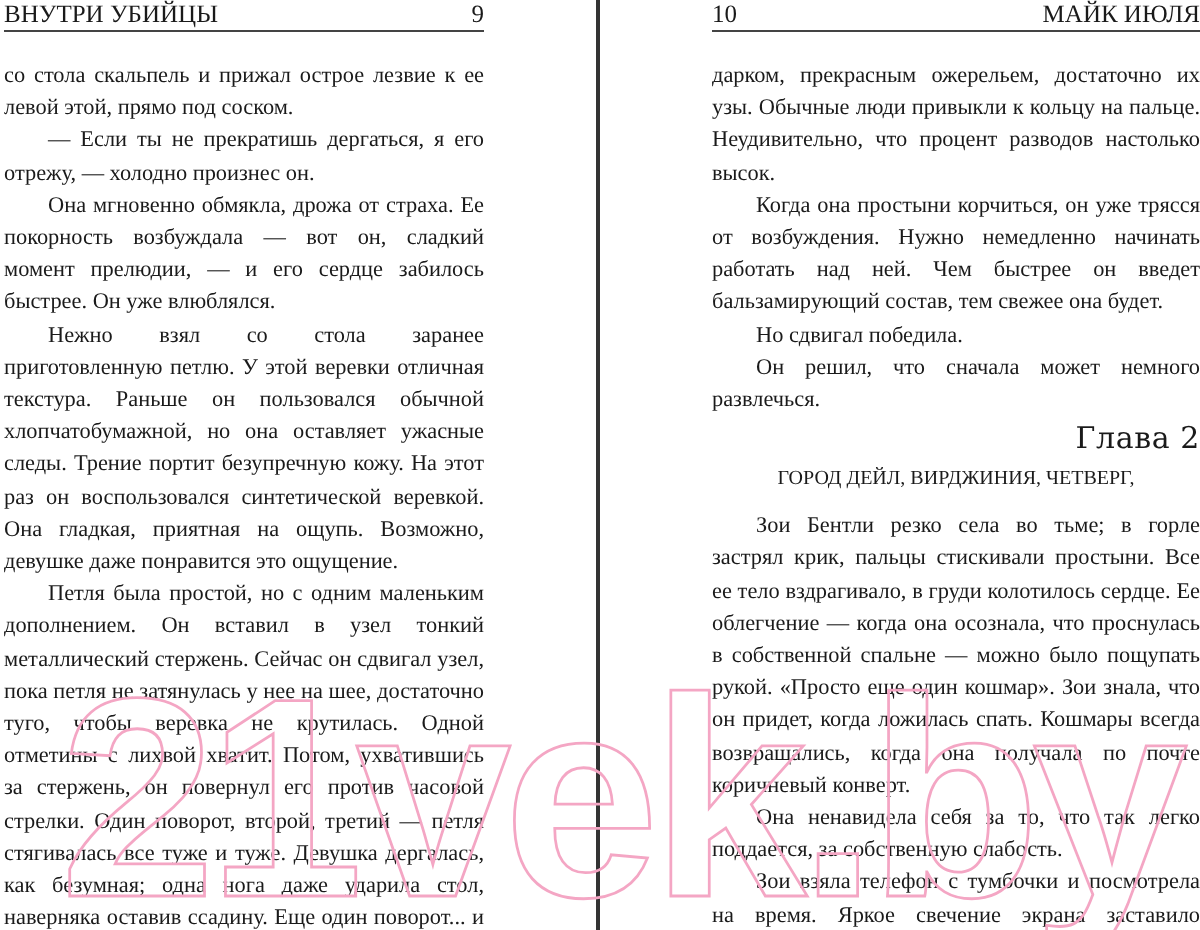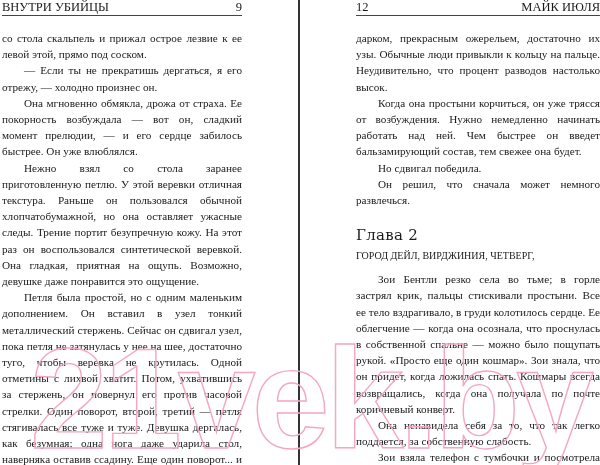--- a/index.html
+++ b/index.html
@@ -24,24 +24,24 @@
     position: absolute; top: 30px;
     font-size: 11.2px; line-height: 16.2px;
     text-align: justify;
   }
   .page-left .text { left: 2px; width: 240px; }
   .page-right .text { left: 56px; width: 244px; top: 30px; }
   .text p { margin: 0; text-indent: 0; }
   .text p.ind { text-indent: 22px; }
   .text p.last { text-align-last: left; }
   .chapter {
-    text-align: left; font-size: 15px; line-height: 18px; margin-top: 18px; margin-bottom: 4px;
+    text-align: right; font-size: 15px; line-height: 18px; margin-top: 2px; margin-bottom: 4px;
     font-family: "DejaVu Serif", serif; letter-spacing: 0.3px;
   }
-  .subhead { text-align: left; font-size: 10px; line-height: 15px; margin-bottom: 8px; }
+  .subhead { text-align: center; font-size: 10px; line-height: 15px; margin-bottom: 8px; }
   .watermark { position: absolute; left: 0; top: 330px; width: 600px; height: 135px; pointer-events: none; }
 </style>
 </head>
 <body>
 
 <div class="page page-left">
   <div class="runhead">
     <span>ВНУТРИ УБИЙЦЫ</span>
     <span>9</span>
   </div>
@@ -52,21 +52,21 @@
     <p class="ind">Нежно взял со стола заранее приготовленную петлю. У этой веревки отличная текстура. Раньше он пользовался обычной хлопчатобумажной, но она оставляет ужасные следы. Трение портит безупречную кожу. На этот раз он воспользовался синтетической веревкой. Она гладкая, приятная на ощупь. Возможно, девушке даже понравится это ощущение.</p>
     <p class="ind">Петля была простой, но с одним маленьким дополнением. Он вставил в узел тонкий металлический стержень. Сейчас он сдвигал узел, пока петля не затянулась у нее на шее, достаточно туго, чтобы веревка не крутилась. Одной отметины с лихвой хватит. Потом, ухватившись за стержень, он повернул его против часовой стрелки. Один поворот, второй, третий — петля стягивалась все туже и туже. Девушка дергалась, как безумная; одна нога даже ударила стол, наверняка оставив ссадину. Еще один поворот... и этого хватит.</p>
 
   </div>
 </div>
 
 <div class="divider"></div>
 
 <div class="page page-right">
   <div class="runhead">
-    <span>12</span>
+    <span>10</span>
     <span>МАЙК ИЮЛЯ</span>
   </div>
   <div class="text">
     <p>дарком, прекрасным ожерельем, достаточно их узы. Обычные люди привыкли к кольцу на пальце. Неудивительно, что процент разводов настолько высок.</p>
     <p class="ind">Когда она простыни корчиться, он уже трясся от возбуждения. Нужно немедленно начинать работать над ней. Чем быстрее он введет бальзамирующий состав, тем свежее она будет.</p>
     <p class="ind">Но сдвигал победила.</p>
     <p class="ind">Он решил, что сначала может немного развлечься.</p>
     <div class="chapter">Глава 2</div>
     <div class="subhead">
       <div>ГОРОД ДЕЙЛ, ВИРДЖИНИЯ, ЧЕТВЕРГ,</div>

